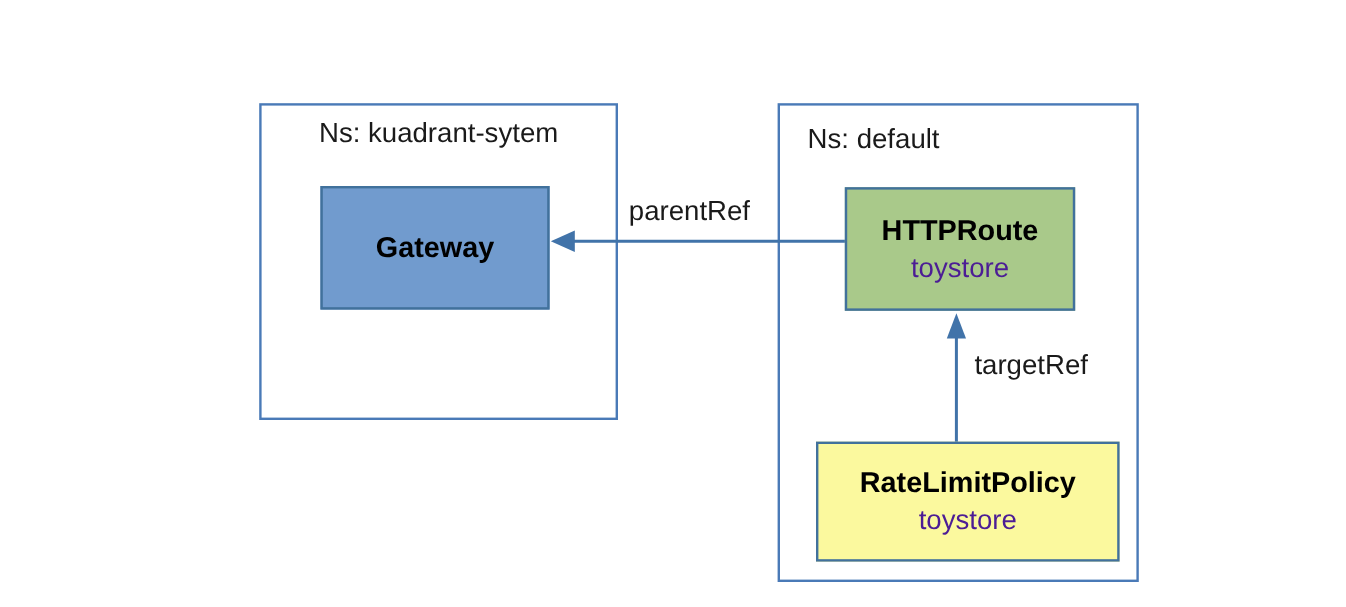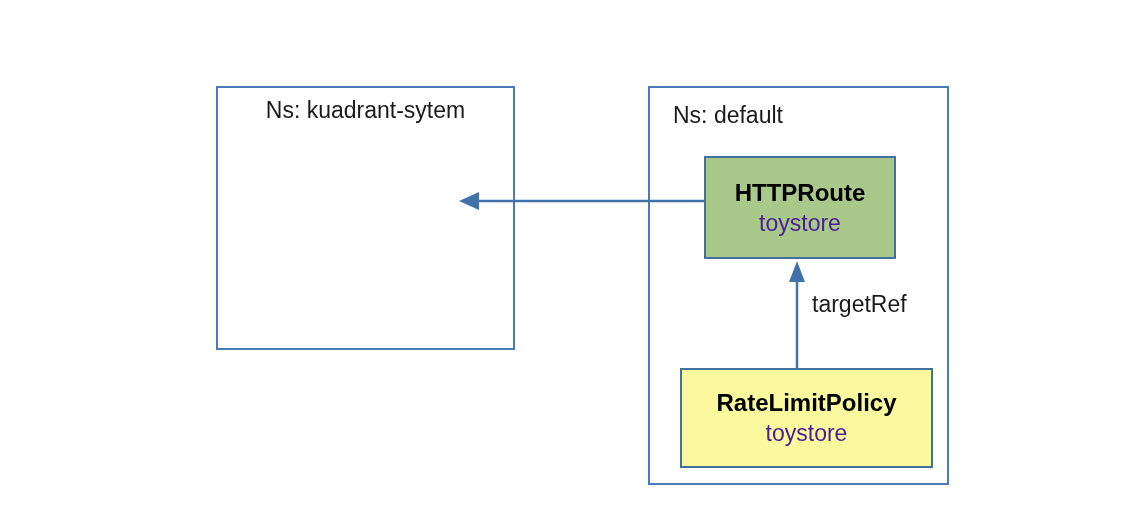--- a/index.html
+++ b/index.html
@@ -100,22 +100,26 @@
     <g>
       <line x1="705" y1="201" x2="476" y2="201"></line>
       <polygon points="459,201 479,192 479,210"></polygon>
     </g>
     <g>
       <line x1="797" y1="369" x2="797" y2="278"></line>
       <polygon points="797,261 789,282 805,282"></polygon>
     </g>
   </svg>
 
+  <div class="edge-label edge-label-parentref">parentRef</div>
   <div class="edge-label edge-label-targetref">targetRef</div>
 
+  <div class="node node-gateway" style="background-color: rgb(113, 155, 206);">
+    <div class="node-title">Gateway</div>
+  </div>
 
   <div class="node node-httproute" style="background-color: rgb(169, 201, 138);">
     <div class="node-title">HTTPRoute</div>
     <div class="node-subtitle">toystore</div>
   </div>
 
   <div class="node node-ratelimit" style="background-color: rgb(251, 249, 158);">
     <div class="node-title">RateLimitPolicy</div>
     <div class="node-subtitle">toystore</div>
   </div>

